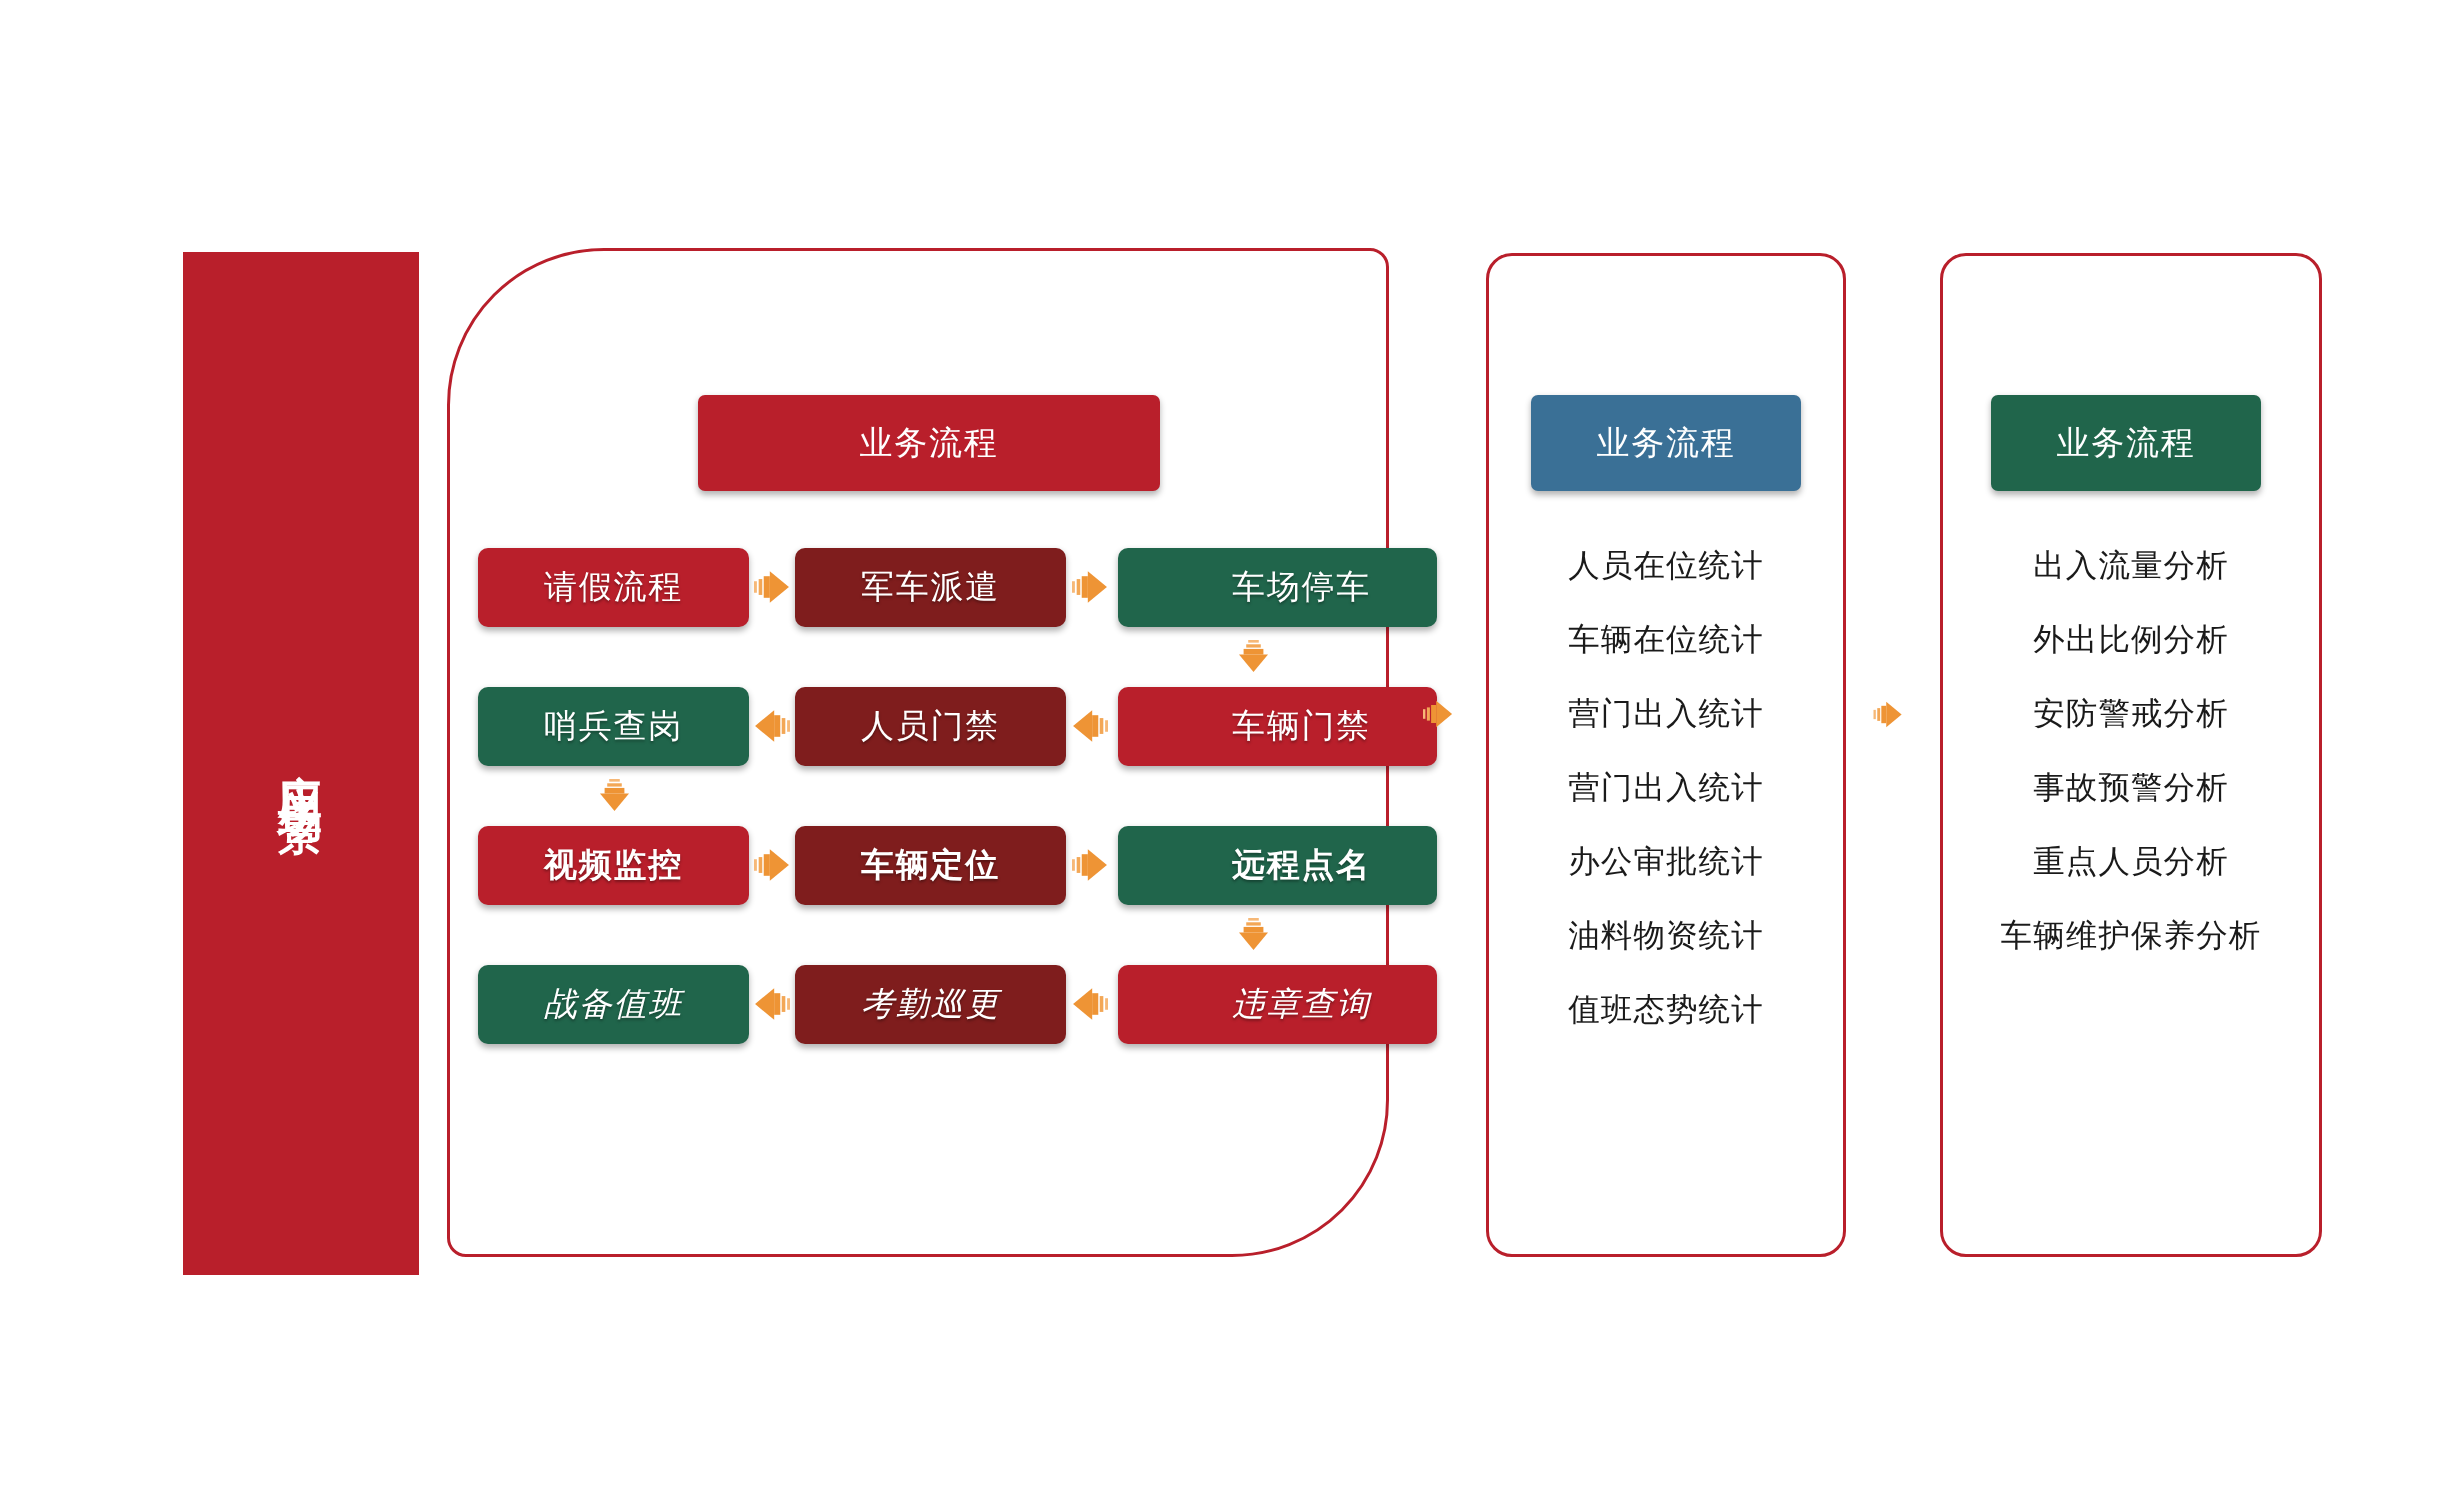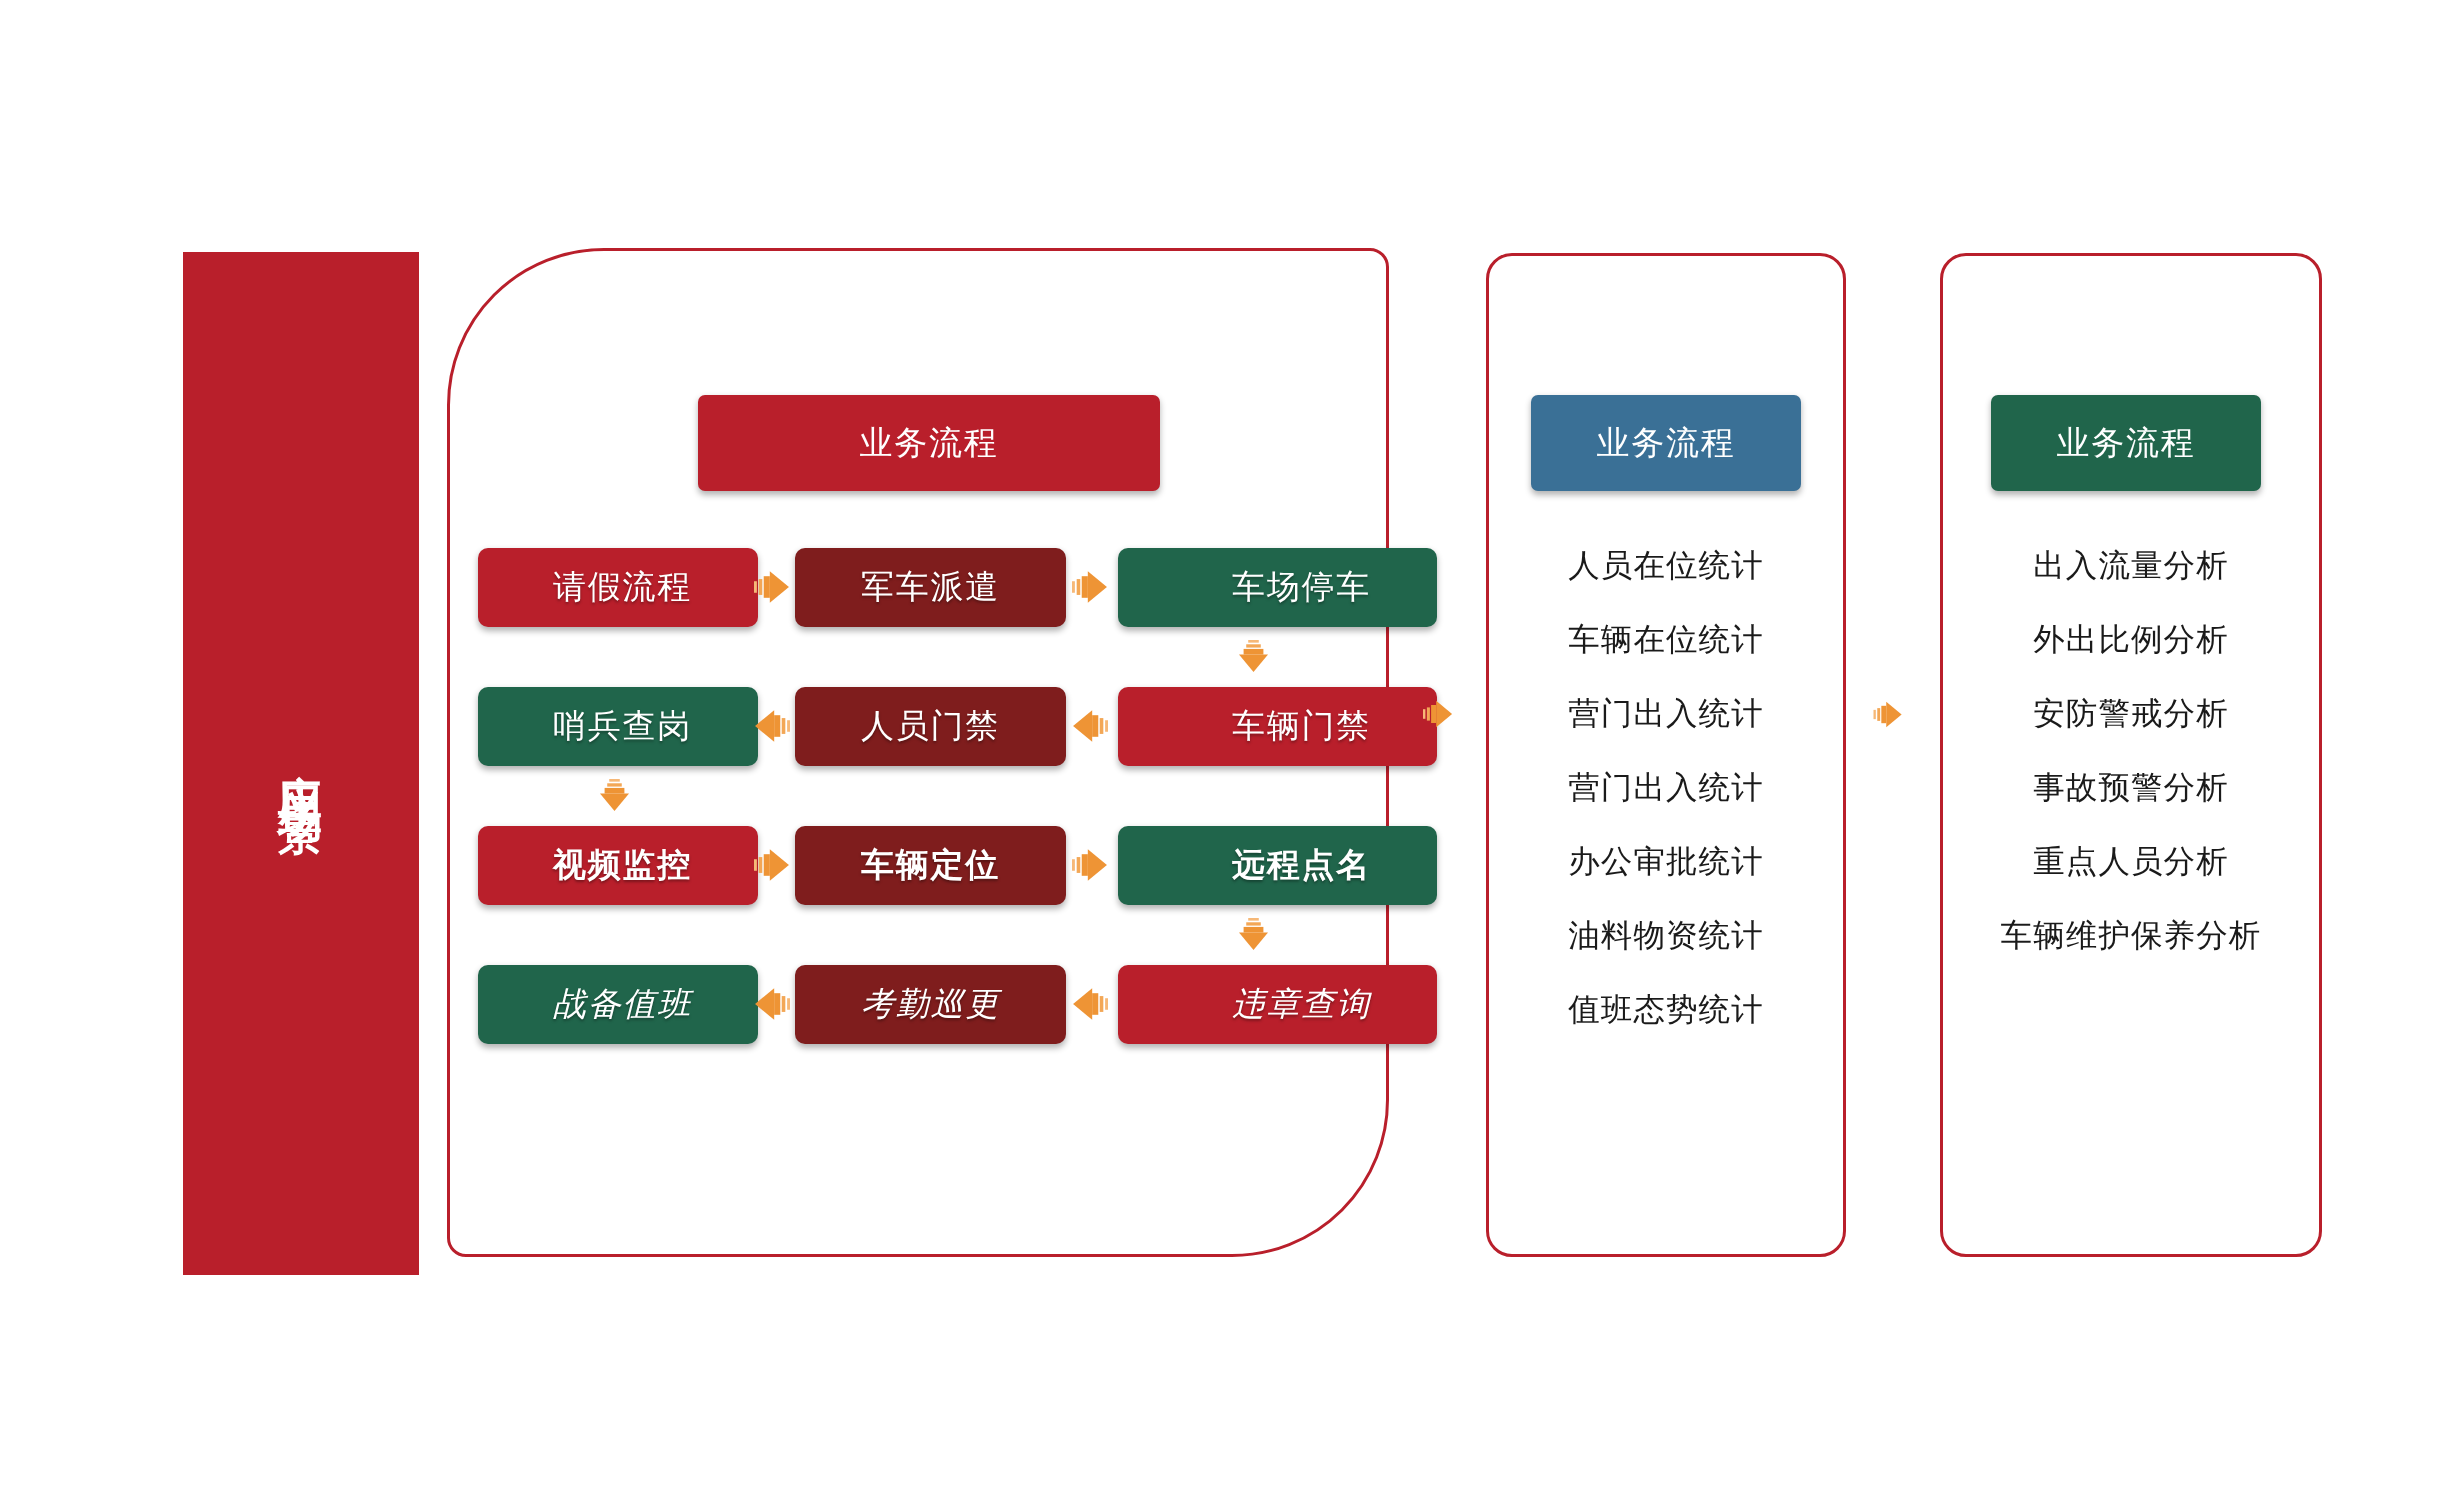--- a/index.html
+++ b/index.html
@@ -42,21 +42,21 @@
   .fbox{
     position:absolute;width:271px;height:79px;border-radius:10px;
     display:flex;align-items:center;justify-content:center;
     color:#ffffff;font-size:33px;letter-spacing:1.7px;
     box-shadow:0 3.4px 6.7px rgba(0,0,0,0.3);
     text-shadow:0 1.7px 2.8px rgba(0,0,0,0.35);
   }
   .c-red{background:#B91F2B;}
   .c-blue{background:#7f1d1d;}
   .c-green{background:#20654B;}
-  .col1{left:478px;padding-left:9px;} .col2{left:795px;} .col3{left:1118px;padding-left:48px;}
+  .col1{left:478px;} .col2{left:795px;} .col3{left:1118px;padding-left:48px;}
   .row1{top:548px;} .row2{top:687px;} .row3{top:826px;font-weight:bold;} .row4{top:965px;font-style:italic;}
   
   .list{position:absolute;top:529px;}
   .list-l2{left:1486px;width:360px;}
   .list-l3{left:1940px;width:382px;}
   .list-item{
     height:74px;display:flex;align-items:center;justify-content:center;
     color:#1A1A1A;font-size:31.5px;letter-spacing:1.1px;white-space:nowrap;
   }
   

